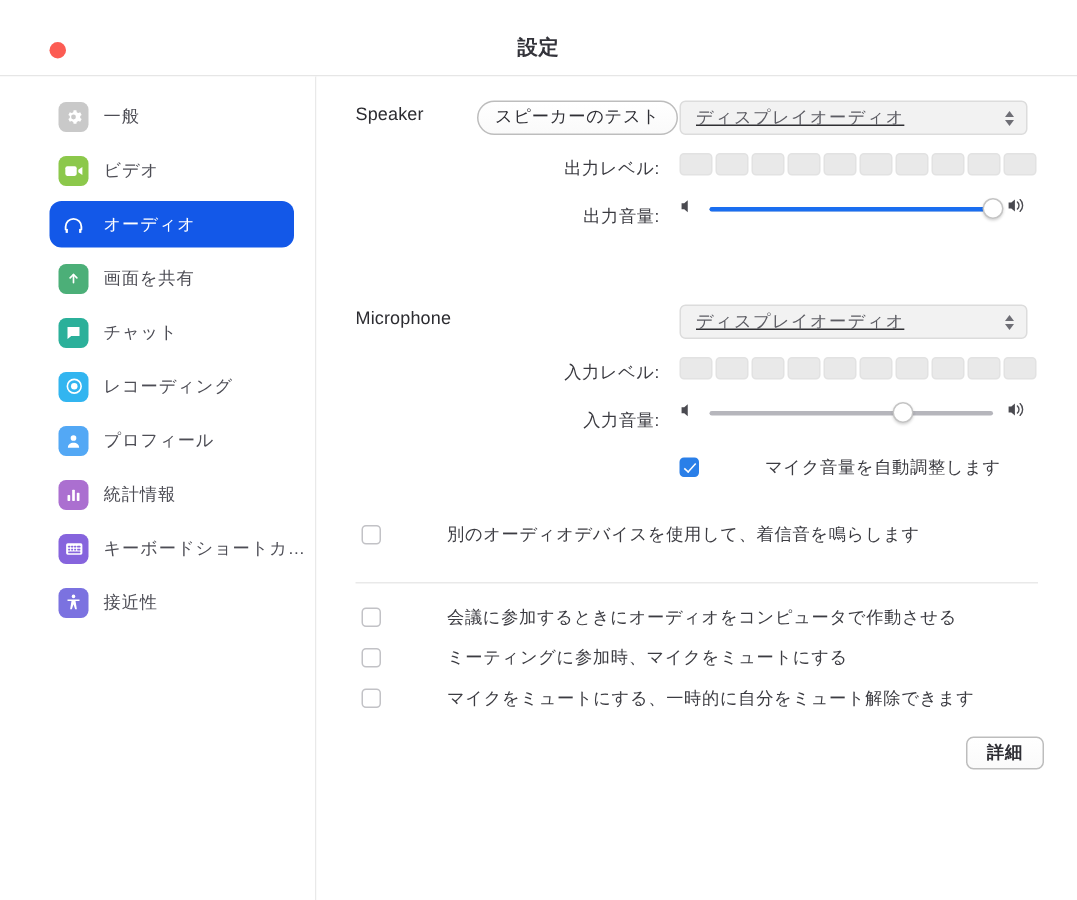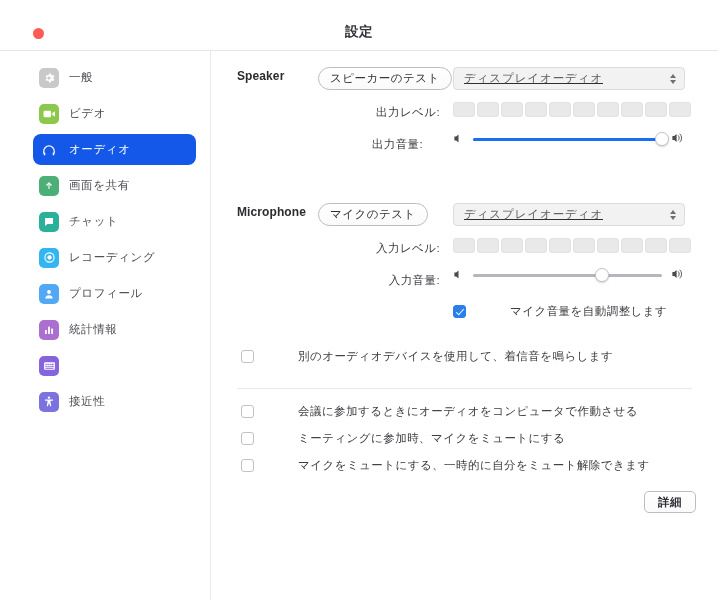--- a/index.html
+++ b/index.html
@@ -111,21 +111,21 @@
   }
 
   .row {
     position: absolute;
     display: flex;
     align-items: center;
   }
 
   .section-label {
     font-size: 12px;
-    font-weight: bold;
+    font-weight: normal;
     color: #2c2c31;
     letter-spacing: 0.1px;
     text-align: center;
   }
   .field-label {
     font-size: 11.5px;
     color: #3a3a40;
     letter-spacing: 0.4px;
     text-align: right;
   }
@@ -395,20 +395,21 @@
               <rect x="11.9" y="5" width="2.4" height="2.2" rx=".5"></rect>
               <rect x="15.6" y="5" width="3.9" height="2.2" rx=".5"></rect>
               <rect x="4.5" y="8.6" width="2.4" height="2.2" rx=".5"></rect>
               <rect x="8.2" y="8.6" width="2.4" height="2.2" rx=".5"></rect>
               <rect x="11.9" y="8.6" width="2.4" height="2.2" rx=".5"></rect>
               <rect x="15.6" y="8.6" width="3.9" height="2.2" rx=".5"></rect>
               <rect x="4.5" y="12.2" width="15" height="2" rx=".5"></rect>
             </g>
           </svg>
       </span>
+      <span class="nav-label">キーボードショートカ…</span>
     </div>
 
     <div class="nav-item">
       <span class="nav-icon" style="background:#7b72e0;">
         <svg width="12" height="13" viewBox="0 0 24 24" fill="#ffffff">
             <circle cx="12" cy="4.2" r="2.4"></circle>
             <path d="M4 8.2h16v2.2h-5.3l1.8 11h-2.3L12 14.6l-2.2 6.8H7.5l1.8-11H4z"></path>
           </svg>
       </span>
       <span class="nav-label">接近性</span>
@@ -441,21 +442,21 @@
       <span class="meter-seg"></span>
       <span class="meter-seg"></span>
       <span class="meter-seg"></span>
       <span class="meter-seg"></span>
       <span class="meter-seg"></span>
       <span class="meter-seg"></span>
       <span class="meter-seg"></span>
       <span class="meter-seg"></span>
     </div>
 
-    <div class="row" style="left:144px; top:86px; width:85px; justify-content:center;">
+    <div class="row" style="left:144px; top:86px; width:85px; justify-content:flex-end;">
       <span class="field-label">出力音量:</span>
     </div>
     <div class="slider-wrap" style="position:absolute; left:242px; top:79px; width:232px;">
       <span class="spk-small">
         <svg width="11" height="11" viewBox="0 0 16 16" fill="#4a4a50">
             <path d="M8 2.2L4.6 5.2H2v5.6h2.6L8 13.8z"></path>
           </svg>
       </span>
       <span class="track" style="flex:1;">
         <span class="track-bg" style="background:#cfcfd4;"></span>
@@ -468,21 +469,20 @@
             <path d="M10.4 4.6a4.6 4.6 0 0 1 0 6.8" stroke="#4a4a50" stroke-width="1.3" fill="none" stroke-linecap="round"></path>
             <path d="M12.9 2.4a7.6 7.6 0 0 1 0 11.2" stroke="#4a4a50" stroke-width="1.3" fill="none" stroke-linecap="round"></path>
           </svg>
       </span>
     </div>
 
     <div class="row" style="left:26px; top:154px;">
       <span class="section-label">Microphone</span>
     </div>
 
-    <button class="btn" style="position:absolute; left:107px; top:152px;">マイクのテスト</button>
 
     <div class="select" style="position:absolute; left:242px; top:152px; width:232px;">
       <span class="select-value">ディスプレイオーディオ</span>
       <span class="select-arrows">
         <span class="chev up"></span>
           <span class="chev down"></span>
       </span>
     </div>
 
     <div class="row" style="left:144px; top:190px; width:85px; justify-content:flex-end;">

